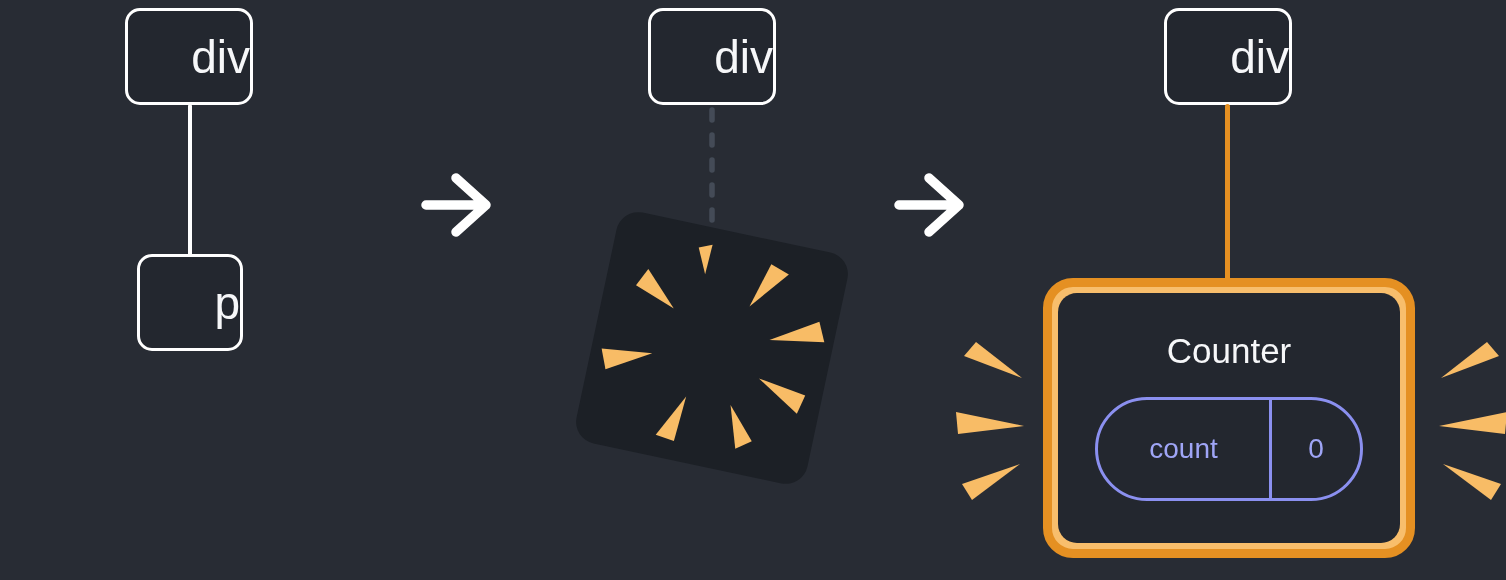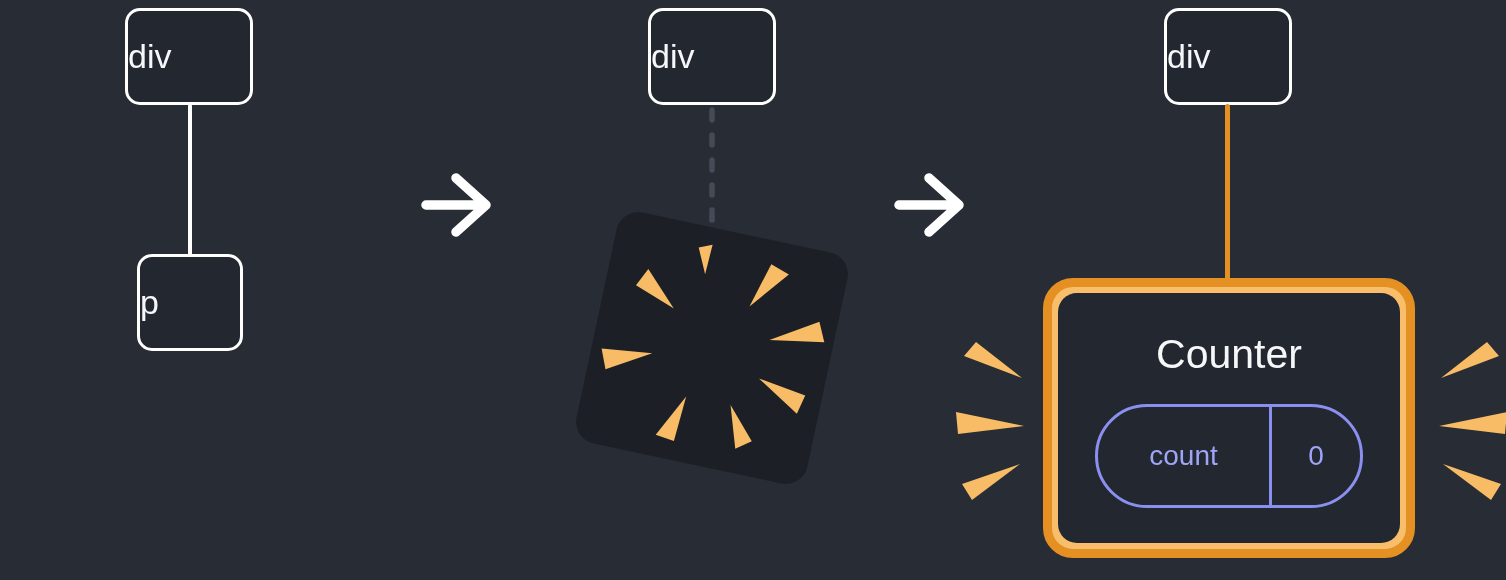--- a/index.html
+++ b/index.html
@@ -3,26 +3,26 @@
 <meta charset="utf-8">
 <style>
   html,body{margin:0;padding:0;background:#282C34;}
   .canvas{
     position:relative;width:1506px;height:580px;
     background:var(--background,#282C34);
     font-family:"Liberation Sans",sans-serif;
     overflow:hidden;
   }
   .node{
-    position:absolute;display:flex;align-items:center;justify-content:flex-start;
+    position:absolute;display:flex;align-items:center;justify-content:flex-end;
     background:var(--node-fill,#23272F);
     border:3.5px solid var(--node-border,#FFFFFF);
     border-radius:15px;
     color:var(--text-white,#F6F7F9);
-    font-size:34px;font-weight:500;box-sizing:border-box;
+    font-size:46px;font-weight:500;box-sizing:border-box;
   }
   .edge{position:absolute;}
   .edge-solid{width:4px;background:var(--edge-white,#FFFFFF);border-radius:2px;}
   .edge-orange{width:5px;background:var(--accent-orange,#E59022);border-radius:3px;}
   svg.abs{position:absolute;overflow:visible;}
   .arrow-stroke{stroke:var(--edge-white,#FFFFFF);stroke-width:9.5;fill:none;stroke-linecap:round;stroke-linejoin:round;}
   .dash-stroke{stroke:var(--edge-dashed,#444B57);stroke-width:5.5;stroke-linecap:round;stroke-dasharray:10 15;}
   .burst-square{fill:var(--burst-fill,#1C2026);}
   .spark{fill:var(--spark,#F8BC66);}
   .counter-outer{
@@ -31,21 +31,21 @@
     background:var(--orange-ring,#F8BE6C);
     border-radius:30px;padding:6px;
   }
   .counter-panel{
     box-sizing:border-box;width:100%;height:100%;
     background:var(--panel-fill,#23272F);
     border-radius:19px;
     display:flex;flex-direction:column;align-items:center;
     padding-top:38px;gap:26px;
   }
-  .counter-title{color:var(--text-white,#F6F7F9);font-size:41px;font-weight:500;}
+  .counter-title{color:var(--text-white,#F6F7F9);font-size:35px;font-weight:500;}
   .pill{
     box-sizing:border-box;width:268px;height:104px;
     border:3px solid var(--purple,#8B90F0);
     border-radius:52px;display:flex;align-items:stretch;
     color:var(--purple-text,#9FA5F6);font-size:28px;
   }
   .pill-left{flex:1;display:flex;align-items:center;justify-content:center;}
   .pill-divider{width:3px;background:var(--purple,#8B90F0);}
   .pill-right{width:88px;display:flex;align-items:center;justify-content:center;}
 </style>

